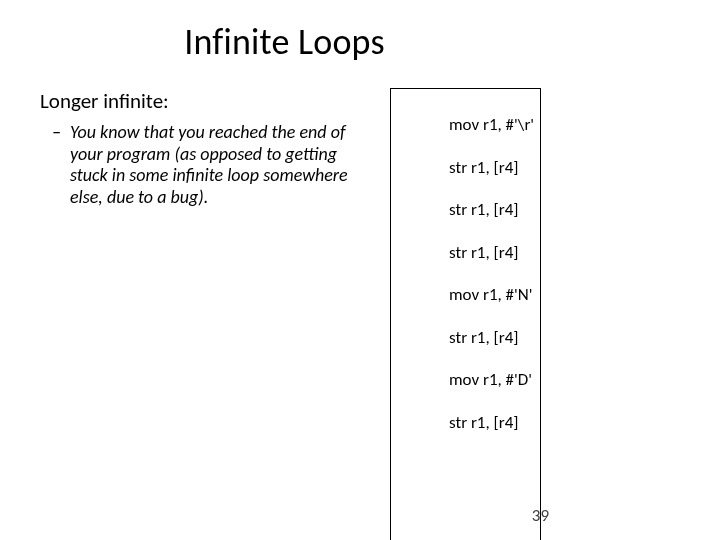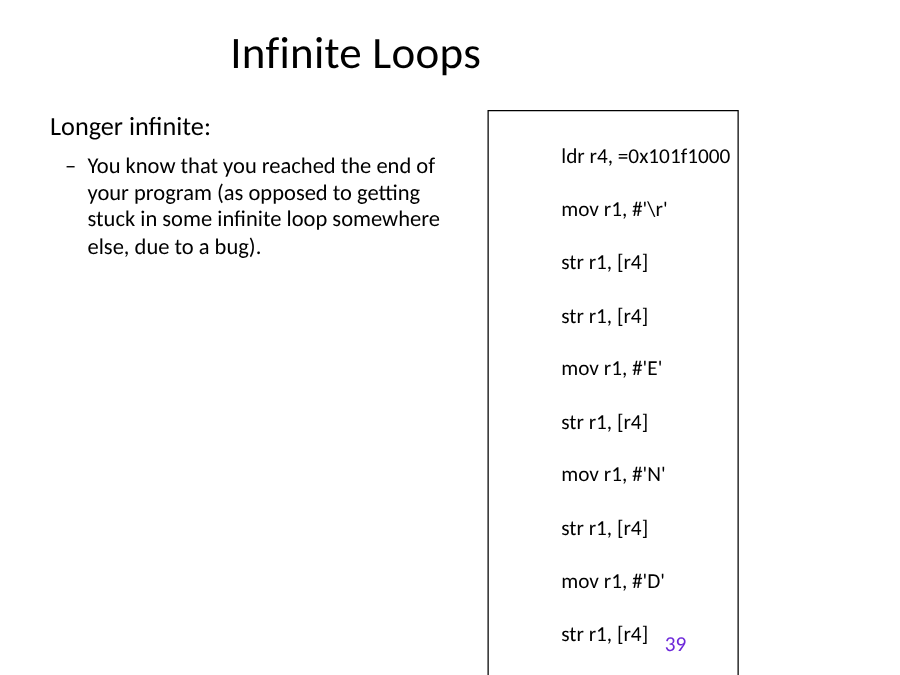--- a/index.html
+++ b/index.html
@@ -54,20 +54,21 @@
     font-size: 18px;
     line-height: 1.2;
   }
   .subbullets > li::before {
     content: "–";
     position: absolute;
     margin-left: -18px;
   }
   .subbullets > li {
     position: relative;
+    font-style: italic;
   }
   .right {
     flex: 1 1 auto;
   }
   .codebox {
     border: 1px solid #000;
     padding: 4px 6px 6px 6px;
     font-size: 17px;
     line-height: 1.25;
     font-family: Calibri, "Segoe UI", Arial, sans-serif;
@@ -75,46 +76,44 @@
   }
   .codebox .indent {
     margin-left: 52px;
     white-space: pre;
   }
   .pagenum {
     position: absolute;
     right: 20px;
     bottom: 14px;
     font-size: 17px;
-    color: #6d28d9;
+    color: #404040;
   }
 </style>
 </head>
 <body>
 
 <div class="slide">
 
   <h1 class="title">Infinite Loops</h1>
 
   <div class="body">
 
     <div class="left">
       <p class="intro">Longer infinite:</p>
       <ul class="subbullets">
         <li>You know that you reached the end of your program  (as opposed to getting stuck in some infinite loop somewhere else, due to a bug).</li>
       </ul>
     </div>
 
     <div class="right">
       <div class="codebox">
-<div class="indent">ldr r4, =0x101f1000</div>
 <div class="indent">mov r1, #'\r'</div>
 <div class="indent">str r1, [r4]</div>
 <div class="indent">str r1, [r4]</div>
-<div class="indent">mov r1, #'E'</div>
 <div class="indent">str r1, [r4]</div>
 <div class="indent">mov r1, #'N'</div>
 <div class="indent">str r1, [r4]</div>
 <div class="indent">mov r1, #'D'</div>
 <div class="indent">str r1, [r4]</div>
 
 
 
       </div>
     </div>

